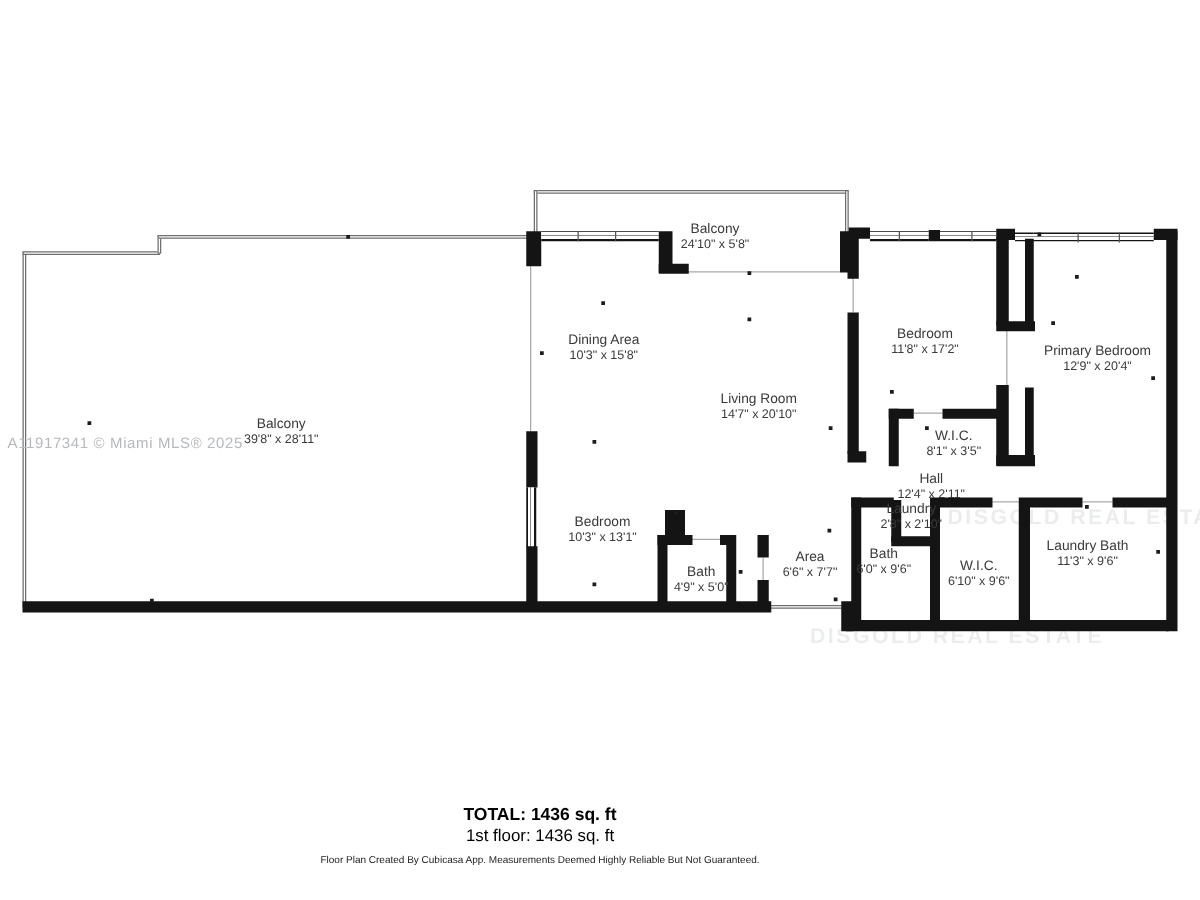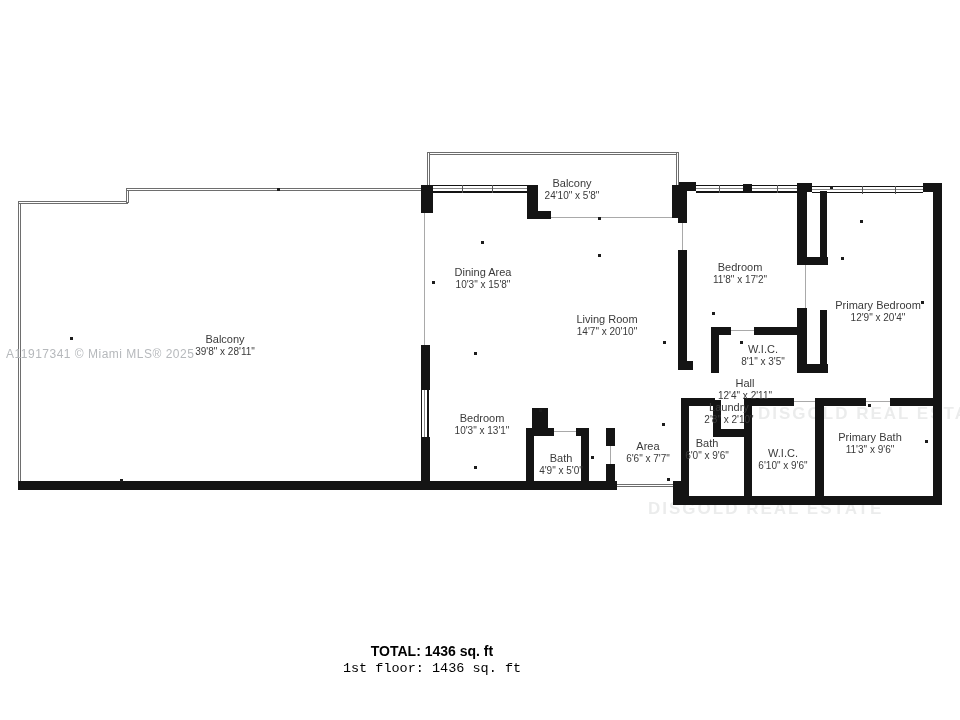--- a/index.html
+++ b/index.html
@@ -13,21 +13,21 @@
   .winv{position:absolute;z-index:2;background:linear-gradient(90deg,#141414 0,#141414 1px,#fff 1px,#fff 3px,#8a8a8a 3px,#8a8a8a 4px,#fff 4px,#fff 6px,#141414 6px,#141414 8px);}
   .vtick{position:absolute;width:1px;height:8px;background:#555;z-index:3;}
   .dot{position:absolute;width:3px;height:3px;background:#1c1c1c;z-index:3;}
   .lbl{position:absolute;transform:translateX(-50%);text-align:center;color:#3a3a3a;z-index:4;white-space:nowrap;}
   .lname{font-size:11px;line-height:13px;}
   .ldims{font-size:10px;line-height:12px;}
   .mls-mark{position:absolute;left:6px;top:347px;font-size:12px;letter-spacing:.5px;color:#b6b9bc;z-index:5;text-align:center;}
   .brand-mark{position:absolute;font-size:17px;font-weight:bold;letter-spacing:2px;color:rgba(100,105,110,0.13);z-index:1;white-space:nowrap;}
   .summary{position:absolute;left:0;top:643px;width:864px;text-align:center;color:#000;z-index:5;}
   .sum-total{font-size:14px;font-weight:bold;line-height:17px;}
-  .sum-line{font-size:13.5px;line-height:17px;font-family:Liberation Mono, monospace;}
+  .sum-line{font-size:13.5px;line-height:17px;}
   .sum-disc{font-size:8px;line-height:10px;margin-top:6px;color:#222;}
 </style>
 </head>
 <body>
 
 <div id="plan">
 
   <div class="mls-mark">A11917341 © Miami MLS® 2025</div>
   <div class="brand-mark" style="left:758px;top:404px;">DISGOLD REAL ESTATE</div>
   <div class="brand-mark" style="left:648px;top:499px;">DISGOLD REAL ESTATE</div>
@@ -168,43 +168,44 @@
     <div class="ldims">6'6" x 7'7"</div>
   </div>
   <div class="lbl" style="left:740px;top:261px">
     <div class="lname">Bedroom</div>
     <div class="ldims">11'8" x 17'2"</div>
   </div>
   <div class="lbl" style="left:763px;top:343px">
     <div class="lname">W.I.C.</div>
     <div class="ldims">8'1" x 3'5"</div>
   </div>
-  <div class="lbl" style="left:878px;top:299px">
+  <div class="lbl" style="left:878px;top:275px">
     <div class="lname">Primary Bedroom</div>
     <div class="ldims">12'9" x 20'4"</div>
   </div>
   <div class="lbl" style="left:745px;top:377px">
     <div class="lname">Hall</div>
     <div class="ldims">12'4" x 2'11"</div>
   </div>
   <div class="lbl" style="left:729px;top:401px">
     <div class="lname">Laundry</div>
     <div class="ldims">2'8" x 2'10"</div>
   </div>
   <div class="lbl" style="left:707px;top:437px">
     <div class="lname">Bath</div>
     <div class="ldims">6'0" x 9'6"</div>
   </div>
   <div class="lbl" style="left:783px;top:447px">
     <div class="lname">W.I.C.</div>
     <div class="ldims">6'10" x 9'6"</div>
   </div>
   <div class="lbl" style="left:870px;top:431px">
-    <div class="lname">Primary Bath</div>
+    <div class="lname">Laundry Bath</div>
     <div class="ldims">11'3" x 9'6"</div>
   </div>
 
   <div class="summary">
     <div class="sum-total">TOTAL: 1436 sq. ft</div>
     <div class="sum-line">1st floor: 1436 sq. ft</div>
+    <div class="sum-disc">Floor Plan Created By Cubicasa App. Measurements Deemed Highly Reliable But Not Guaranteed.</div>
   </div>
 
 </div>
 
 </body></html>

